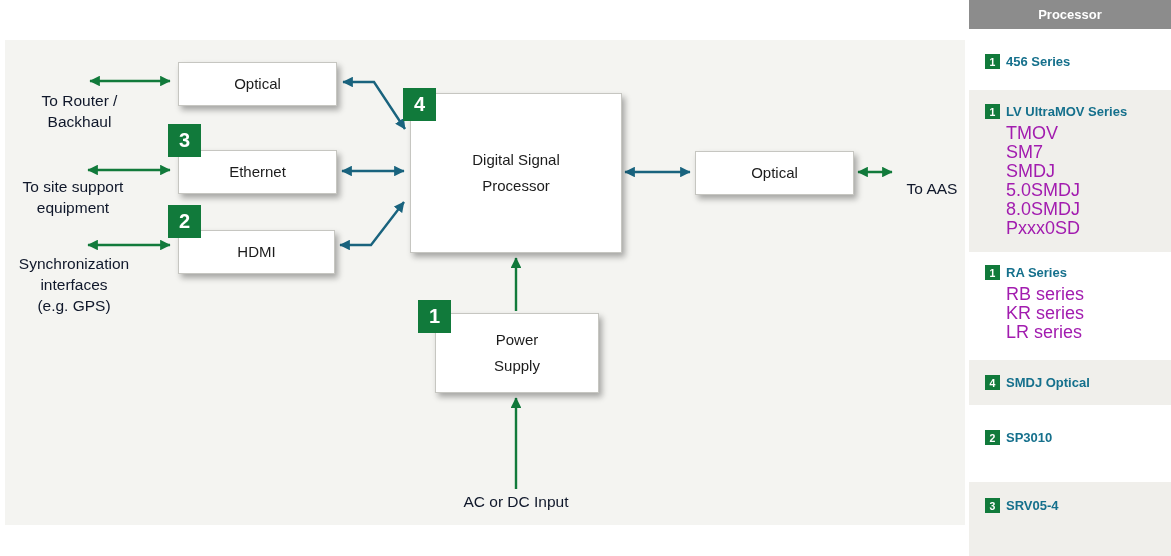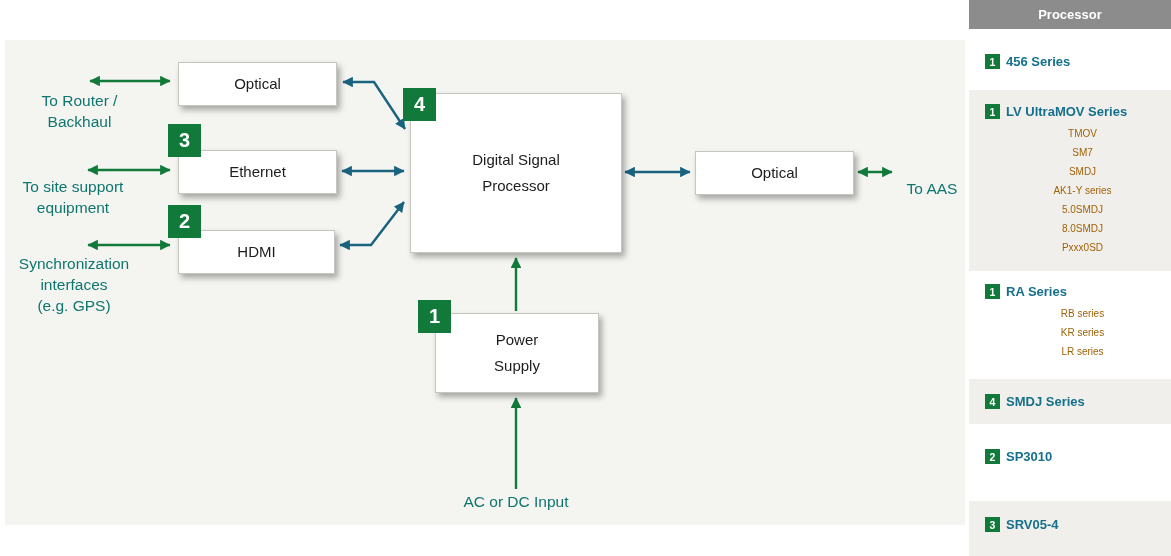--- a/index.html
+++ b/index.html
@@ -23,21 +23,21 @@
     font-size:15px;line-height:26px;color:#1c1c1c;
   }
   .box span{white-space:pre-line;}
   .badge{
     position:absolute;z-index:3;width:33px;height:33px;background:#117a3b;
     color:#fff;font-weight:bold;font-size:20px;
     display:flex;align-items:center;justify-content:center;
   }
   .dlabel{
     position:absolute;z-index:2;text-align:center;font-size:15.5px;
-    line-height:21px;color:#0f766e;white-space:pre-line;
+    line-height:21px;color:#0f172a;white-space:pre-line;
   }
   
   .sidebar{
     position:absolute;left:969px;top:0;width:202px;height:556px;
     background:#ffffff;z-index:4;display:flex;flex-direction:column;
     box-sizing:border-box;
   }
   .sb-header{
     height:29px;flex:0 0 29px;background:#8c8c8c;color:#ffffff;
     font-size:13px;font-weight:bold;
@@ -50,23 +50,22 @@
     flex:0 0 15px;width:15px;height:15px;background:#117a3b;color:#fff;
     font-size:10.5px;font-weight:bold;margin-right:6px;
     display:inline-flex;align-items:center;justify-content:center;
   }
   .sb-title{
     font-size:13px;font-weight:bold;color:#15708c;text-decoration:none;
     line-height:17px;
   }
   .sb-items{margin:4px 0 0 21px;display:flex;flex-direction:column;}
   .sb-item{
-    font-size:10px;color:#a16207;text-decoration:none;line-height:19px;
+    font-size:18px;color:#a21caf;text-decoration:none;line-height:19px;
     cursor:pointer;
-    text-align:center;
   }
   .s1{padding-top:24px;padding-bottom:20px;}
   .s2{padding-bottom:14px;}
   .s3{padding-top:12px;padding-bottom:18px;}
   .s4{padding-top:14px;padding-bottom:14px;}
   .s5{padding-top:24px;padding-bottom:16px;}
   .s6{margin-top:20px;padding-top:15px;flex:1;}
 </style>
 </head>
 <body>
@@ -154,21 +153,20 @@
 
   <div class="sb-section gray s2">
     <div class="sb-title-row">
       <span class="sb-badge">1</span>
       <a class="sb-title">LV UltraMOV Series</a>
     </div>
     <div class="sb-items">
       <a class="sb-item">TMOV</a>
       <a class="sb-item">SM7</a>
       <a class="sb-item">SMDJ</a>
-      <a class="sb-item">AK1-Y series</a>
       <a class="sb-item">5.0SMDJ</a>
       <a class="sb-item">8.0SMDJ</a>
       <a class="sb-item">Pxxx0SD</a>
     </div>
   </div>
 
   <div class="sb-section s3">
     <div class="sb-title-row">
       <span class="sb-badge">1</span>
       <a class="sb-title">RA Series</a>
@@ -176,21 +174,21 @@
     <div class="sb-items">
       <a class="sb-item">RB series</a>
       <a class="sb-item">KR series</a>
       <a class="sb-item">LR series</a>
     </div>
   </div>
 
   <div class="sb-section gray s4">
     <div class="sb-title-row">
       <span class="sb-badge">4</span>
-      <a class="sb-title">SMDJ Series</a>
+      <a class="sb-title">SMDJ Optical</a>
     </div>
   </div>
 
   <div class="sb-section s5">
     <div class="sb-title-row">
       <span class="sb-badge">2</span>
       <a class="sb-title">SP3010</a>
     </div>
   </div>
 

